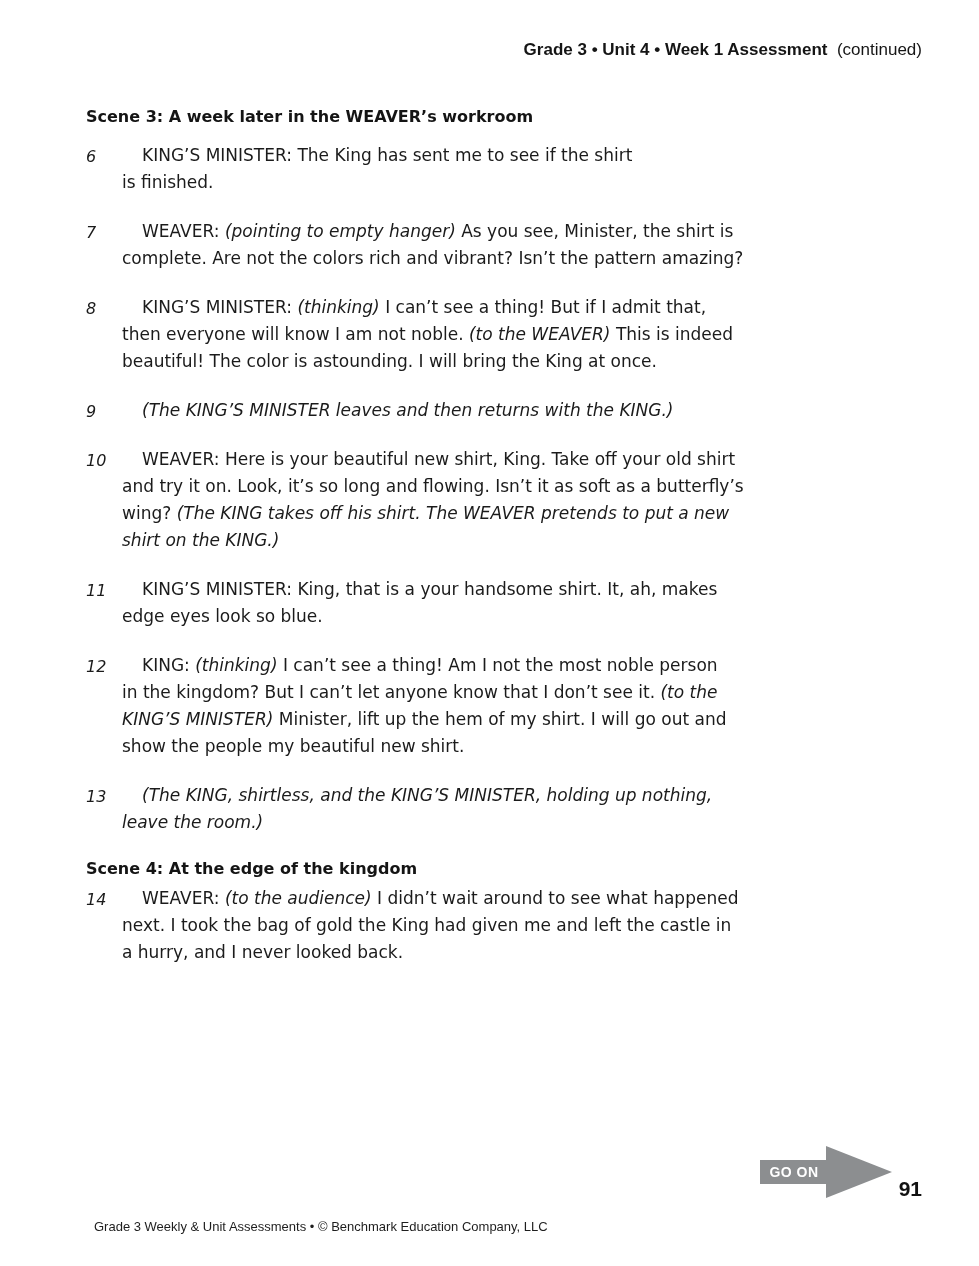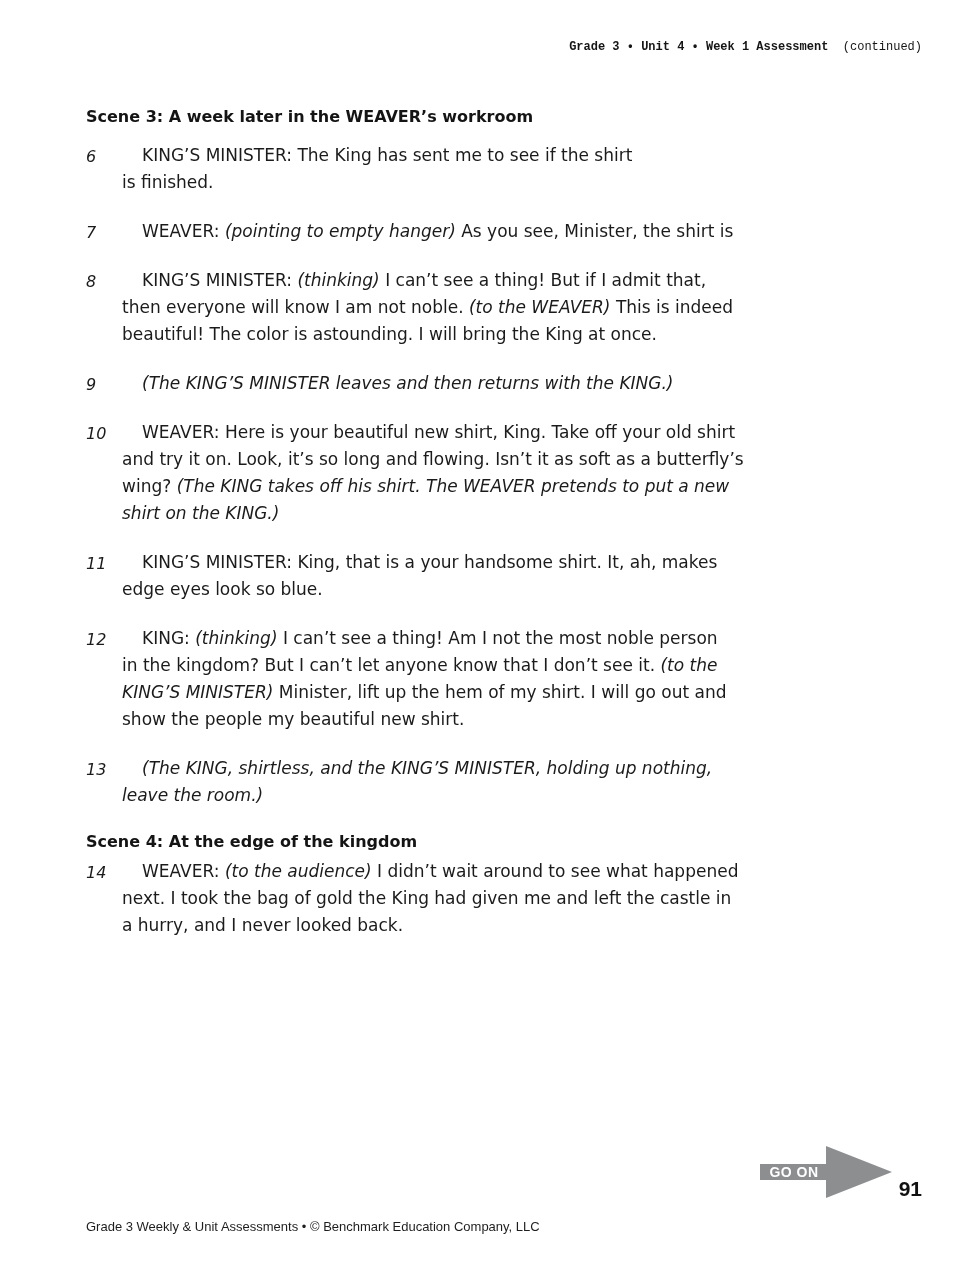--- a/index.html
+++ b/index.html
@@ -10,22 +10,22 @@
     background: #ffffff;
     font-family: "DejaVu Sans", sans-serif;
     color: #1b1b1b;
     overflow: hidden;
   }
   
   .header {
     position: absolute;
     top: 40px;
     right: 57px;
-    font-family: Liberation Mono, monospace;
-    font-size: 12px;
+    font-family: Liberation Sans, sans-serif;
+    font-size: 17px;
     white-space: nowrap;
     color: #151515;
   }
   .header .hdr-bold { font-weight: 700; }
   
   .content {
     position: absolute;
     left: 86px;
     top: 106px;
     width: 760px;
@@ -58,21 +58,21 @@
   
   .go-on {
     position: absolute;
     left: 760px;
     top: 1146px;
     display: flex;
     align-items: center;
     height: 52px;
   }
   .go-on-shaft {
-    height: 16px;
+    height: 24px;
     min-width: 66px;
     display: flex;
     align-items: center;
     justify-content: center;
     color: #ffffff;
     font-family: "Liberation Sans", sans-serif;
     font-weight: 700;
     font-size: 14px;
     letter-spacing: 0.5px;
     padding: 0 2px 0 4px;
@@ -82,21 +82,21 @@
     width: 0;
     height: 0;
     border-top: 26px solid transparent;
     border-bottom: 26px solid transparent;
     border-left-width: 66px;
     border-left-style: solid;
   }
   
   .footer-credit {
     position: absolute;
-    left: 86px;
+    left: 94px;
     top: 1219px;
     font-family: "Liberation Sans", sans-serif;
     font-size: 13px;
     color: #1e1e1e;
   }
   .page-number {
     position: absolute;
     right: 57px;
     top: 1177px;
     font-family: "Liberation Sans", sans-serif;
@@ -116,21 +116,21 @@
   </div>
 
   <div class="content" id="content">
       <div class="scene-heading">Scene 3: A week later in the WEAVER’s workroom</div>
       <div class="para">
         <span class="para-num">6</span>
         <div class="para-text"><span class="seg-b">KING’S MINISTER:</span><span class="seg-n"> The King has sent me to see if the shirt</span><br><span class="seg-n">is finished.</span></div>
       </div>
       <div class="para">
         <span class="para-num">7</span>
-        <div class="para-text"><span class="seg-b">WEAVER:</span><span class="seg-n"> </span><span class="seg-i">(pointing to empty hanger)</span><span class="seg-n"> As you see, Minister, the shirt is</span><br></div>
+        <div class="para-text"><span class="seg-b">WEAVER:</span><span class="seg-n"> </span><span class="seg-i">(pointing to empty hanger)</span><span class="seg-n"> As you see, Minister, the shirt is</span><br><span class="seg-n">complete. Are not the colors rich and vibrant? Isn’t the pattern amazing?</span></div>
       </div>
       <div class="para">
         <span class="para-num">8</span>
         <div class="para-text"><span class="seg-b">KING’S MINISTER:</span><span class="seg-n"> </span><span class="seg-i">(thinking)</span><span class="seg-n"> I can’t see a thing! But if I admit that,</span><br><span class="seg-n">then everyone will know I am not noble. </span><span class="seg-i">(to the WEAVER)</span><span class="seg-n"> This is indeed</span><br><span class="seg-n">beautiful! The color is astounding. I will bring the King at once.</span></div>
       </div>
       <div class="para">
         <span class="para-num">9</span>
         <div class="para-text"><span class="seg-i">(The KING’S MINISTER leaves and then returns with the KING.)</span></div>
       </div>
       <div class="para">

